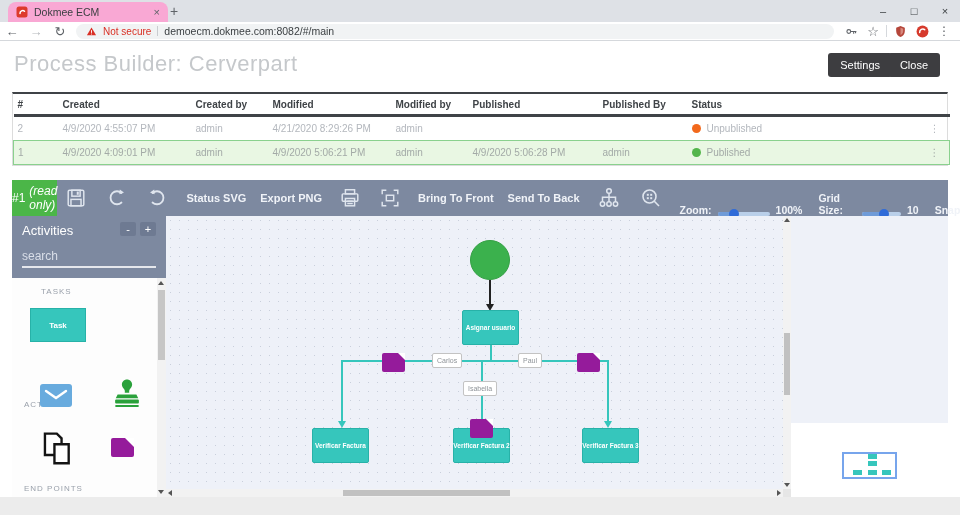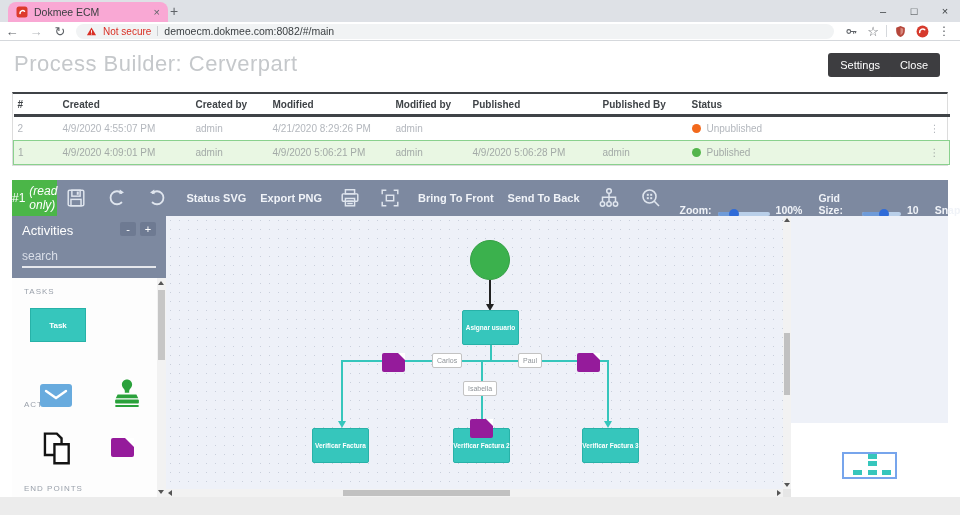--- a/index.html
+++ b/index.html
@@ -345,21 +345,21 @@
       <div class="sp-btn sp-plus">+</div>
       <div class="searchrow">
         <input placeholder="search" style="">
         <svg width="15" height="15" viewBox="0 0 24 24" fill="none" stroke="#fff" stroke-width="1.8">
             <circle cx="10.5" cy="10.5" r="6"></circle>
             <path d="M15 15l5 5"></path>
           </svg>
       </div>
     </div>
     <div class="sp-body">
-      <div class="seclbl" style="top:9px;">TASKS</div>
+      <div class="seclbl" style="top:9px;margin-left:17px;">TASKS</div>
       <div class="taskbox">Task</div>
       <div class="seclbl" style="top:82px;margin-top:40px;">ACTIONS</div>
       <div class="envelope">
         <svg width="24" height="14" viewBox="0 0 24 14">
             <path d="M2 2l10 7L22 2" fill="none" stroke="#fff" stroke-width="2.4" stroke-linecap="round"></path>
           </svg>
       </div>
       <div class="stampico">
         <svg width="30" height="36" viewBox="0 0 24 28" fill="#2aa13b">
             <path d="M12 1.5c-2.3 0-4.1 1.8-4.1 4.1 0 1.5.8 2.7 1.7 3.6.6.6.8 1.7.6 3h3.6c-.2-1.3 0-2.4.6-3 .9-.9 1.7-2.1 1.7-3.6 0-2.3-1.8-4.1-4.1-4.1z"></path>

